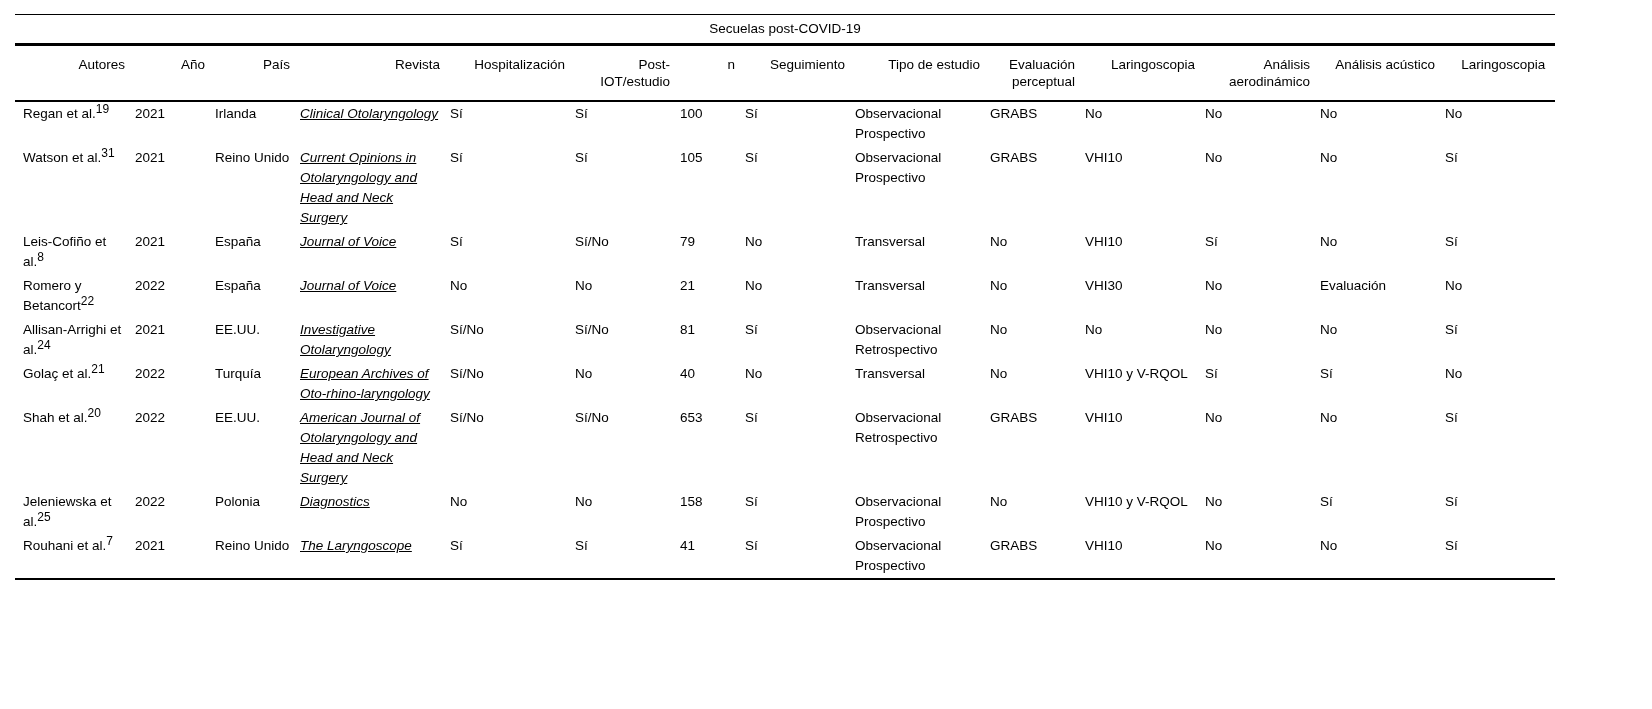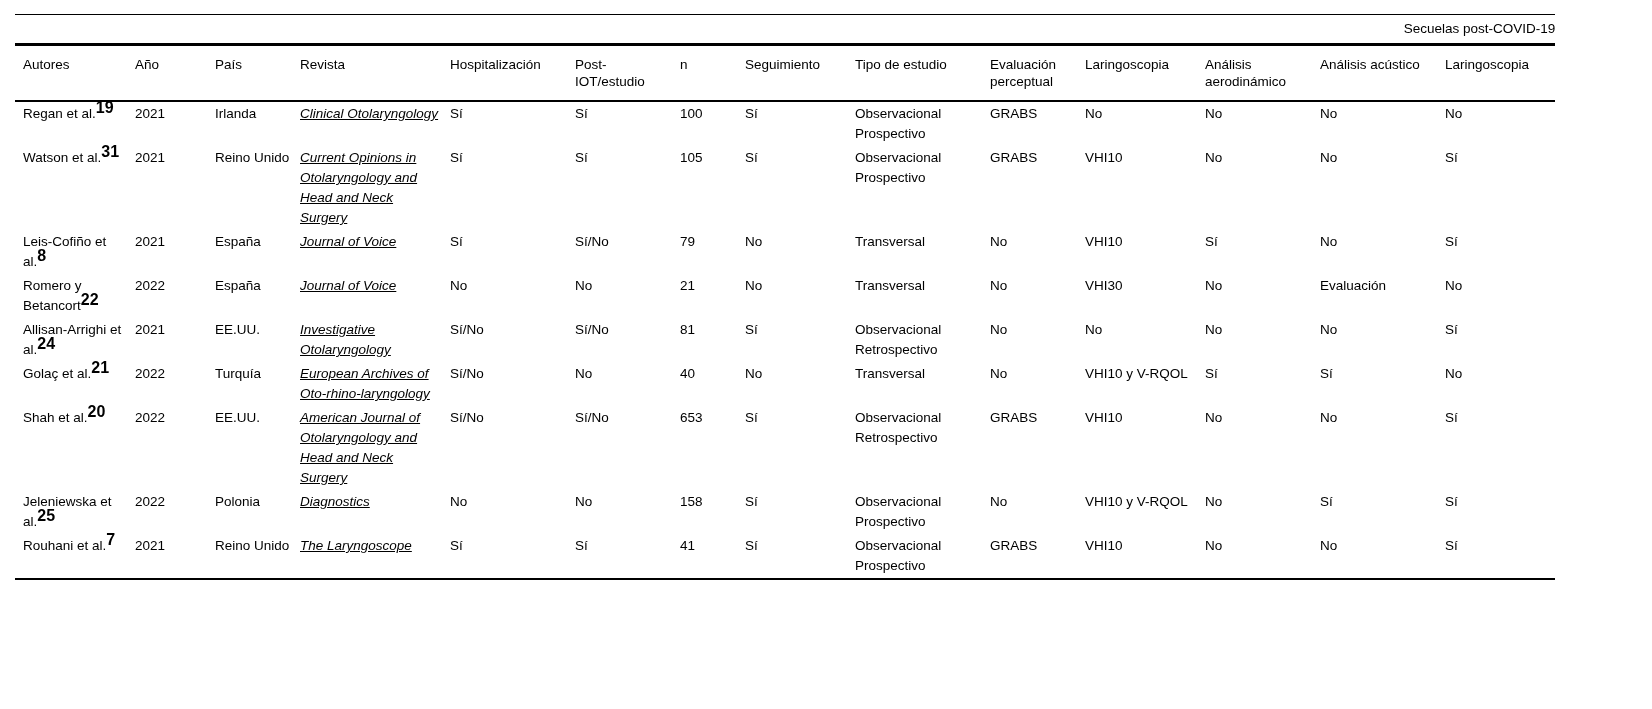--- a/index.html
+++ b/index.html
@@ -35,28 +35,28 @@
   col.c8  { width: 110px; }
   col.c9  { width: 135px; }
   col.c10 { width: 95px;  }
   col.c11 { width: 120px; }
   col.c12 { width: 115px; }
   col.c13 { width: 125px; }
   col.c14 { width: 110px; }
 
   th.table-title {
     font-weight: 400;
-    text-align: right;
+    text-align: center;
     padding: 6px 0 7px 0;
     border-bottom: 3px solid #000;
     font-size: 13.5px;
   }
   thead tr.header-row th {
     font-weight: 400;
-    text-align: left;
+    text-align: right;
     vertical-align: top;
     padding: 10px 10px 10px 0;
     border-bottom: 2px solid #000;
     line-height: 17px;
   }
   tbody td {
     vertical-align: top;
     text-align: left;
     padding: 2px 10px 2px 0;
     line-height: 20px;
@@ -64,24 +64,23 @@
   }
   thead tr.header-row th:first-child,
   tbody td:first-child {
     padding-left: 8px;
   }
   td.journal {
     font-style: italic;
     text-decoration: underline;
   }
   sup {
-    font-size: 16px;
+    font-size: 12px;
     line-height: 0;
     vertical-align: super;
-    font-weight: bold;
   }
 </style>
 </head>
 <body>
 
 <div class="page">
   <table class="study-table">
     <colgroup>
       <col class="c1">
         <col class="c2">

